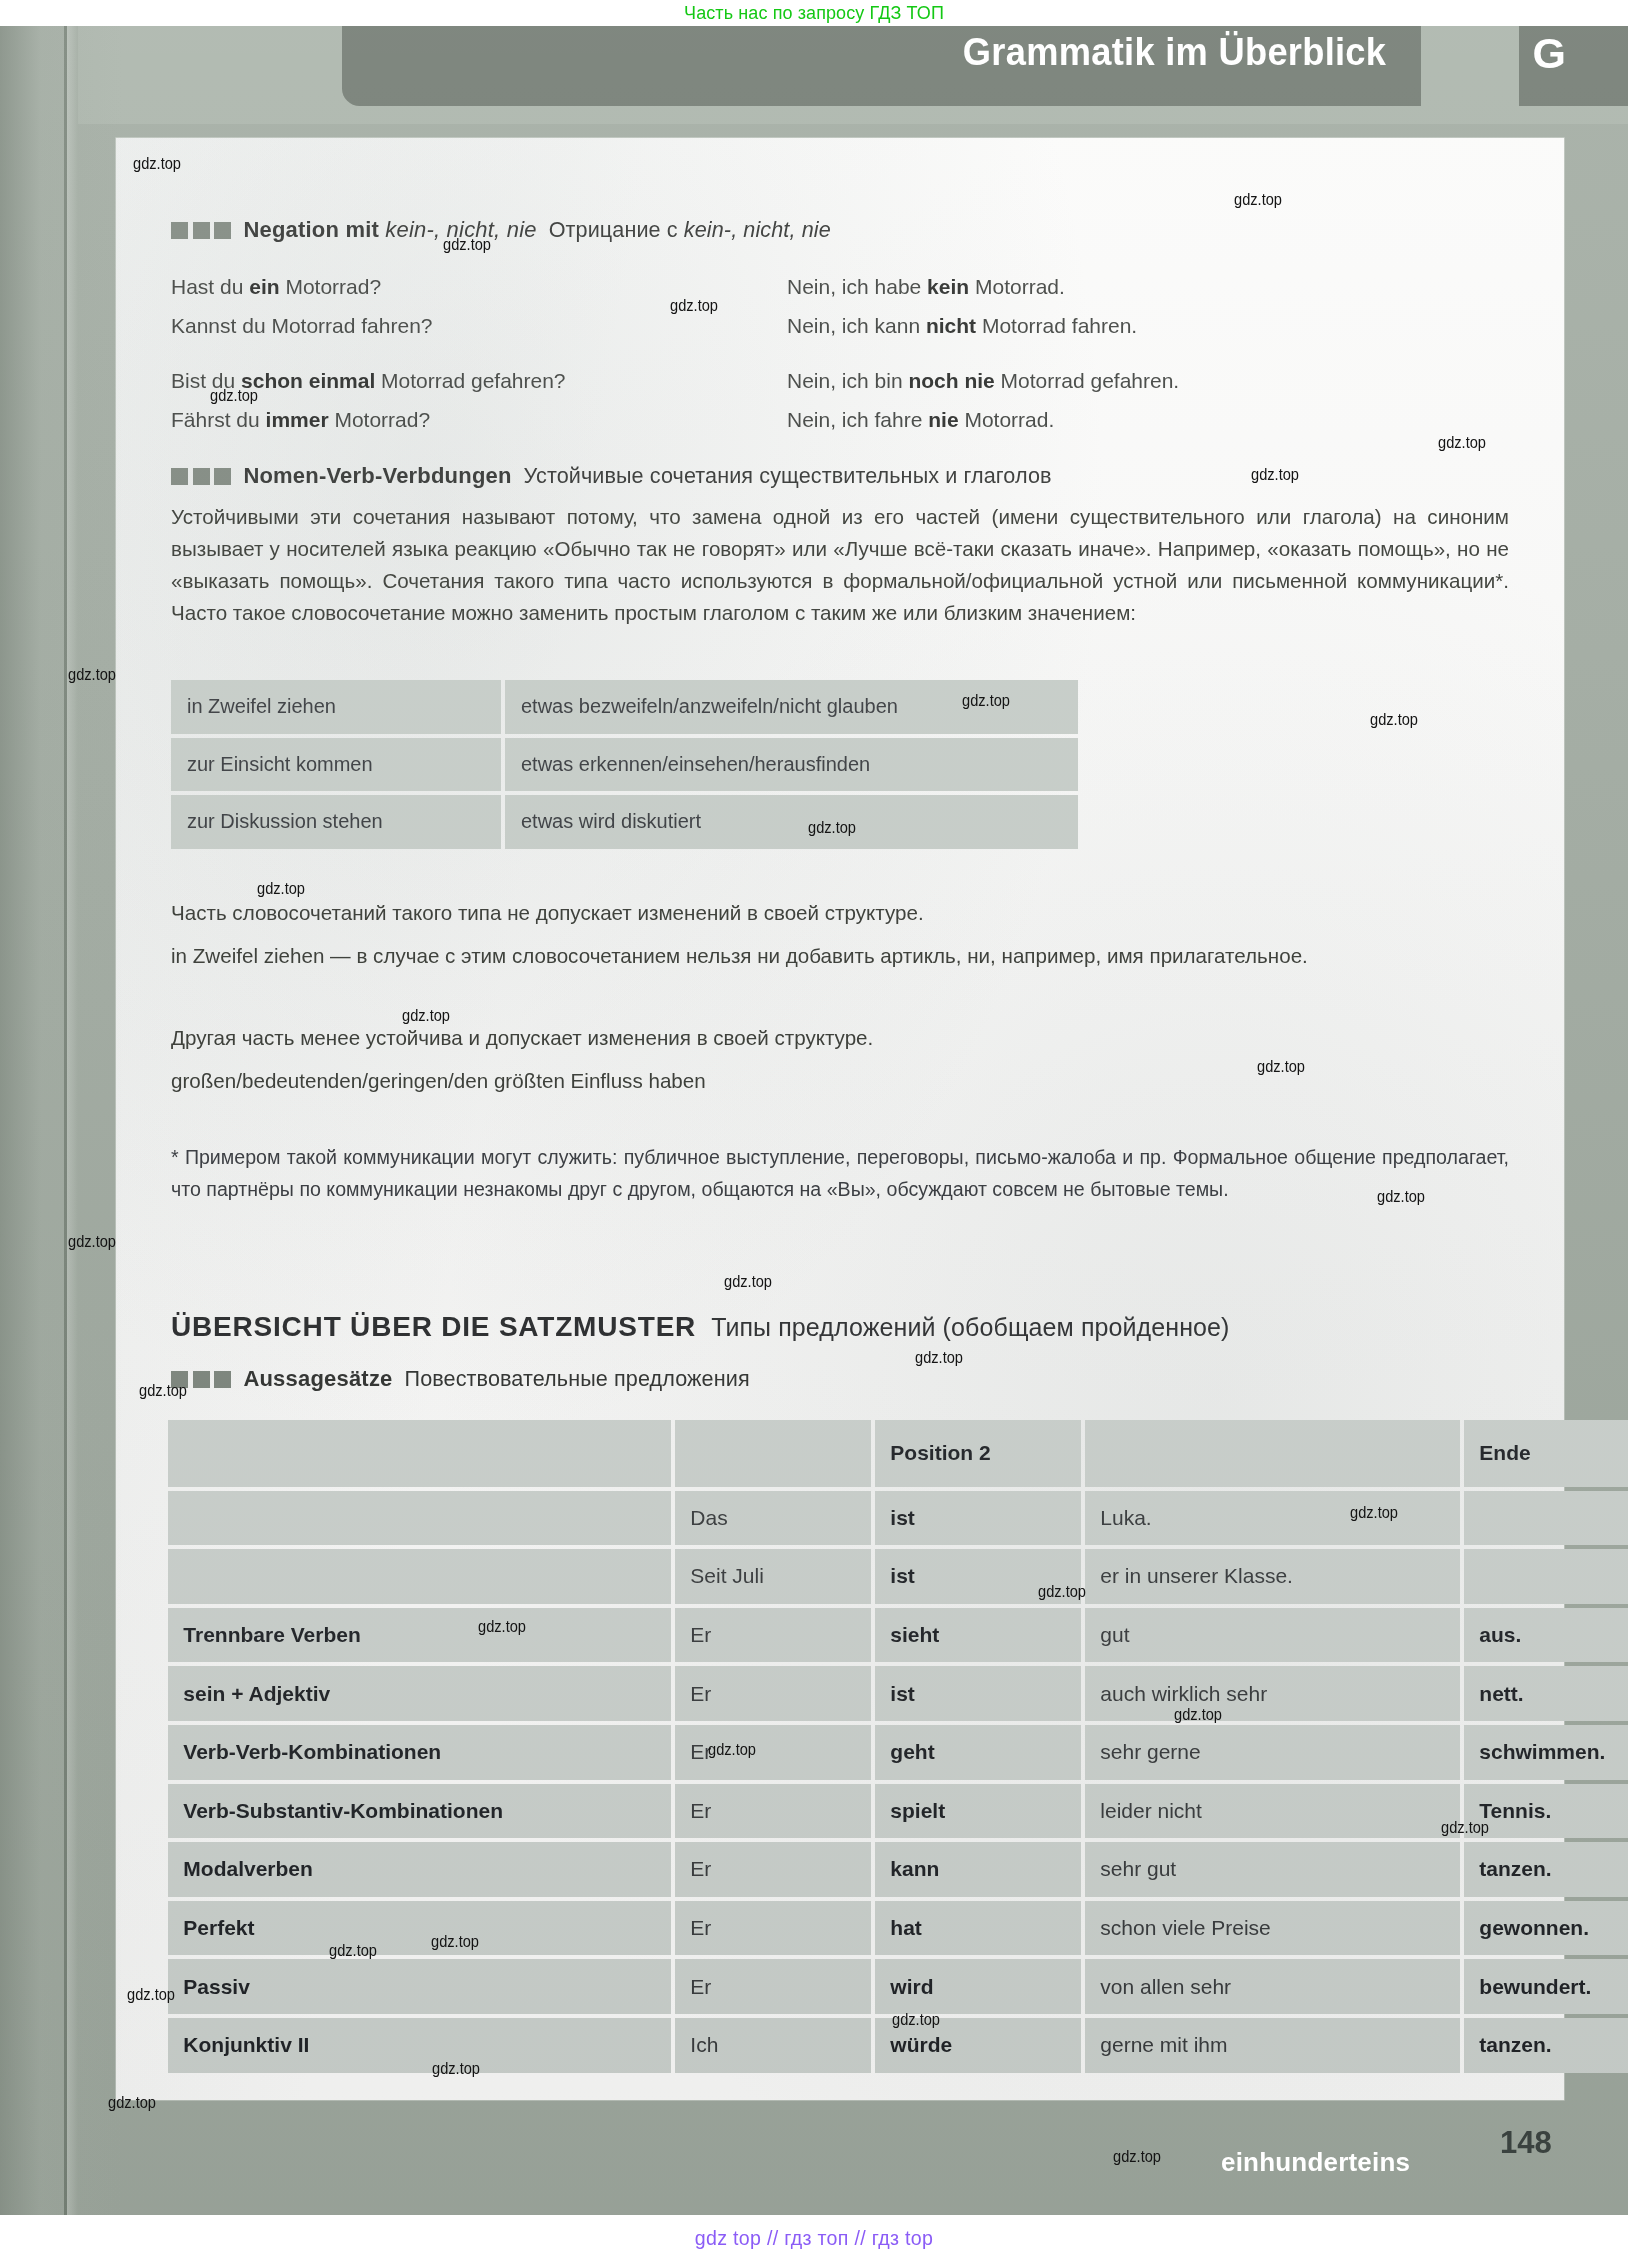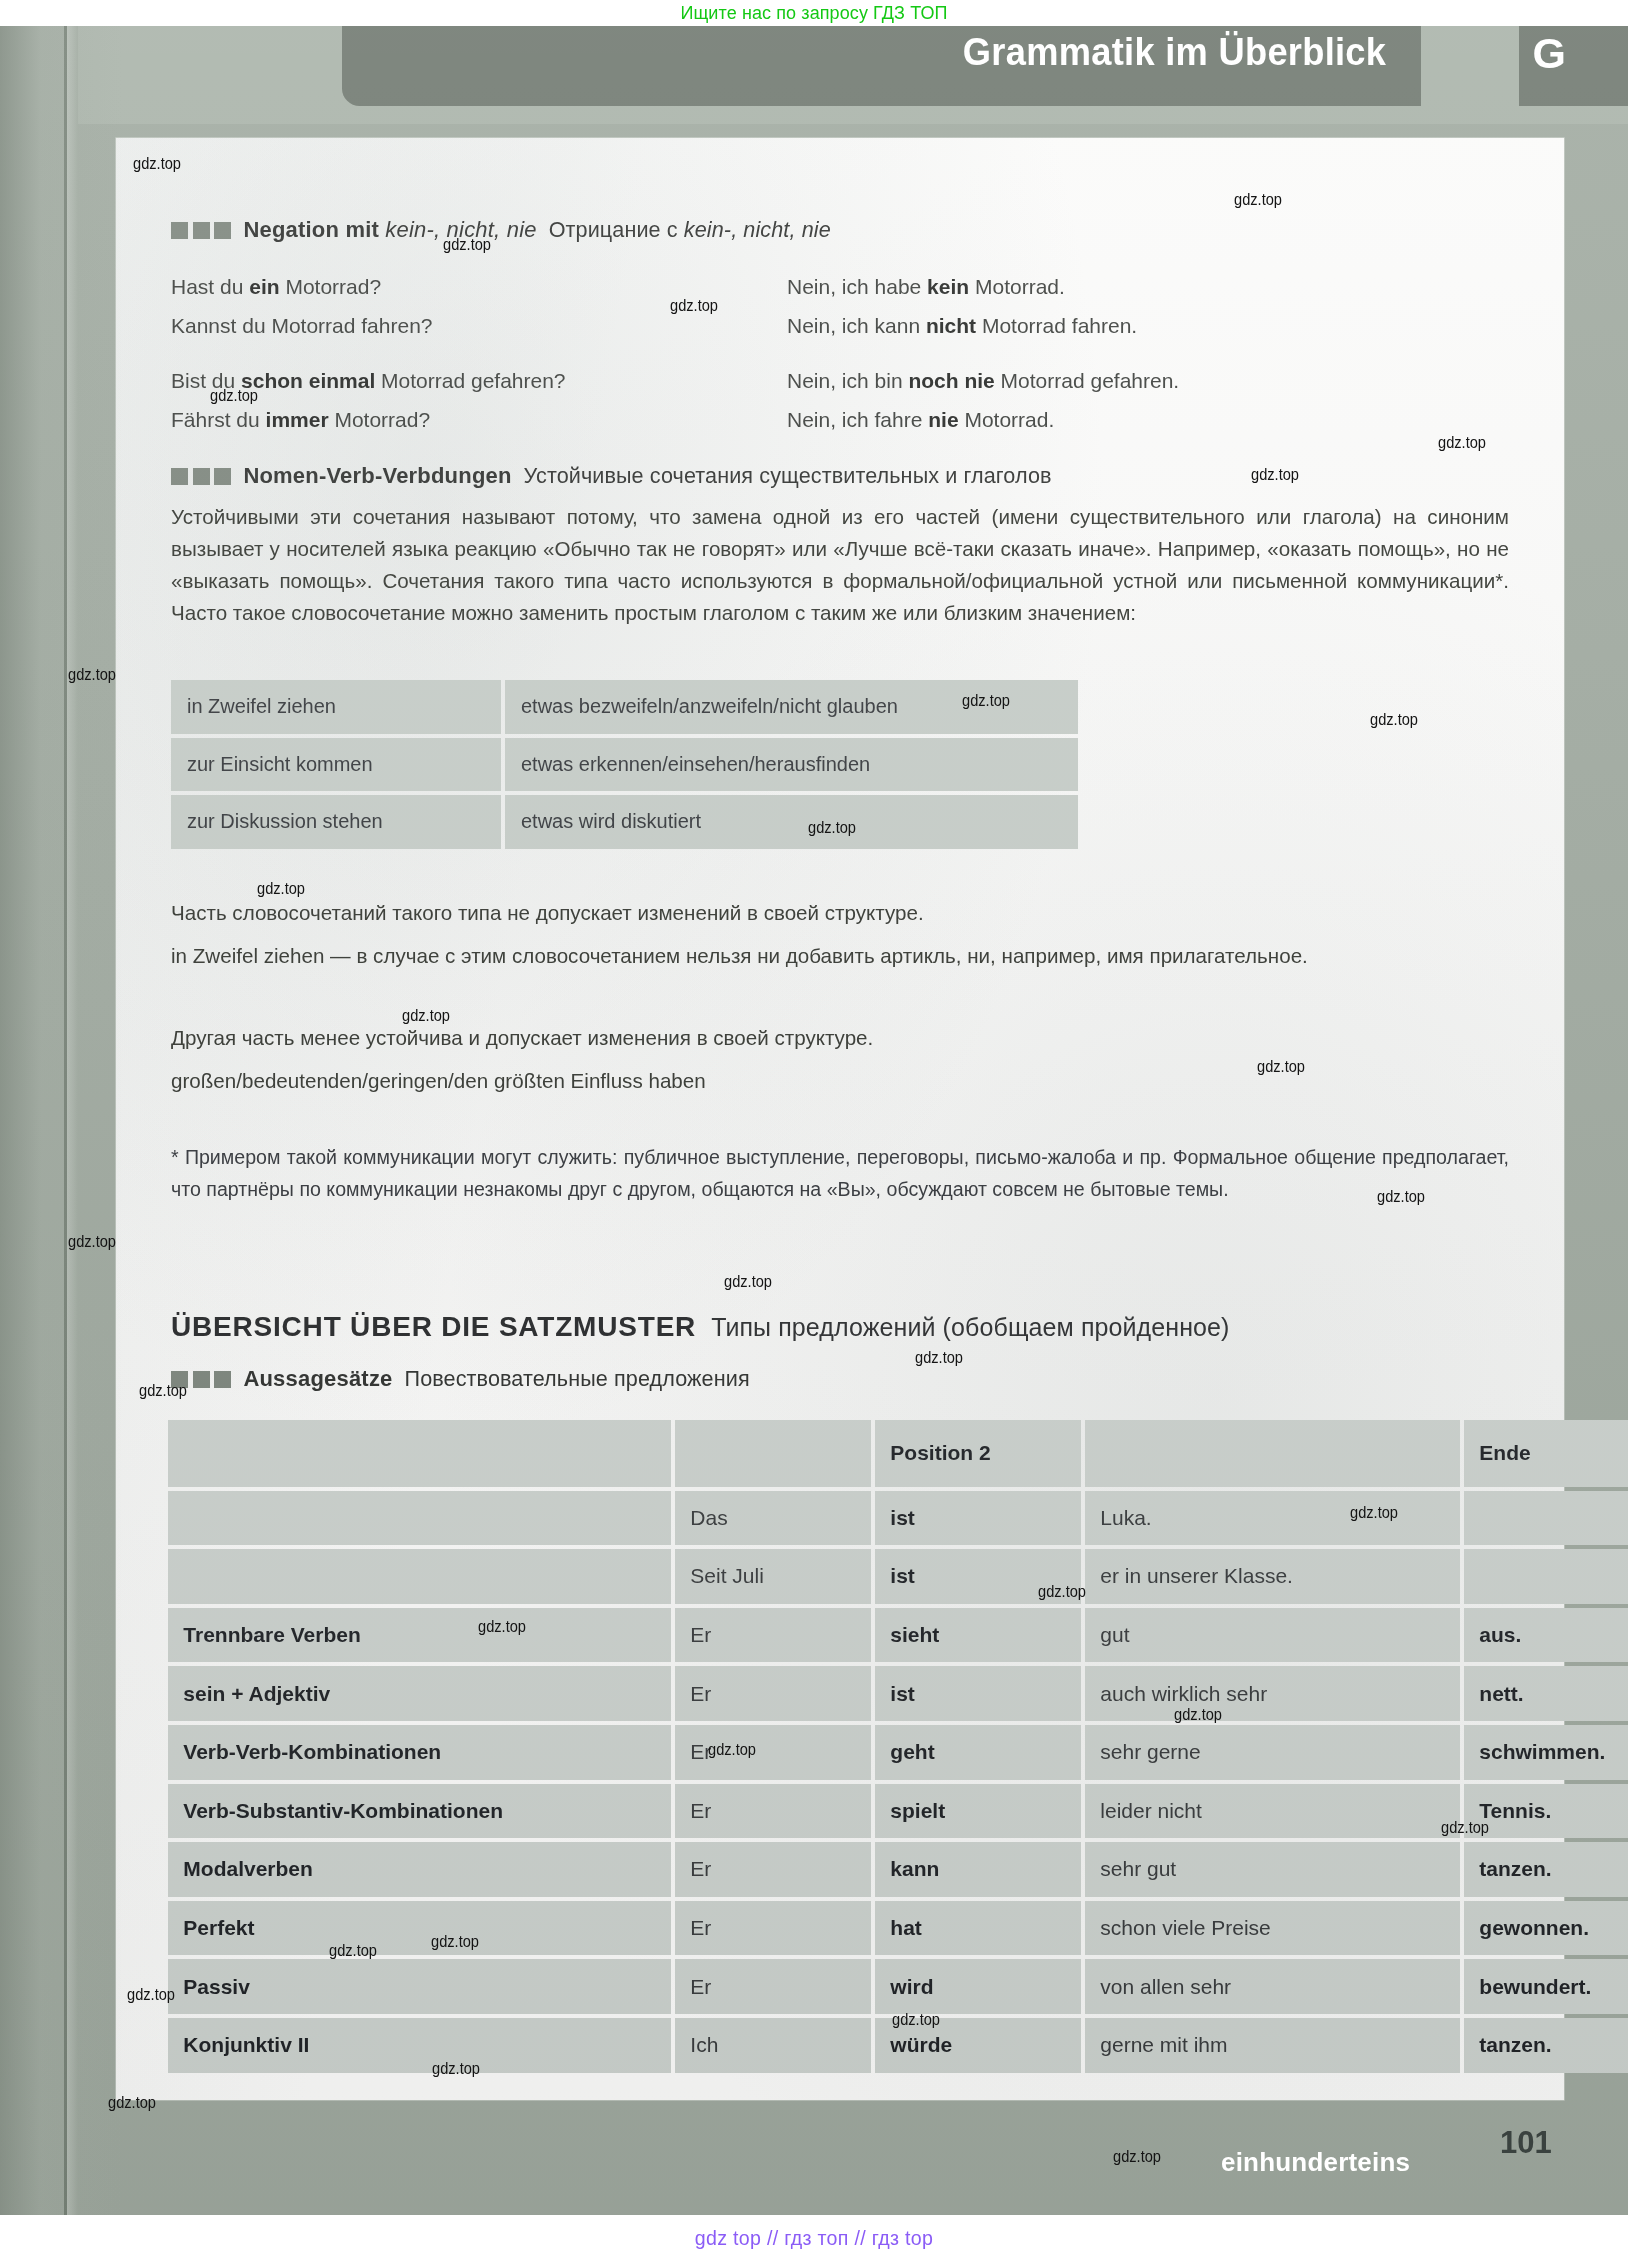--- a/index.html
+++ b/index.html
@@ -282,21 +282,21 @@
     z-index: 30;
     transform: scaleX(.86);
     transform-origin: left center;
     pointer-events: none;
   }
 </style>
 </head>
 <body>
 
 <div class="top-banner">
-  <span>Ищите нас по запросу ГДЗ ТОП</span>
+  <span>Часть нас по запросу ГДЗ ТОП</span>
 </div>
 
 <div class="page">
 
   <div class="gutter"></div>
   <div class="gutter2"></div>
 
   <div class="header-wrap">
     <div class="header-band"></div>
     <div class="header-tab">
@@ -487,21 +487,21 @@
             <td class="col-e b">tanzen.</td>
           </tr>
         </tbody>
       </table>
 
     </div>
   </div>
 </div>
 
 <div class="footer-word">einhunderteins</div>
-<div class="footer-num">101</div>
+<div class="footer-num">148</div>
 
 <div class="bottom-banner">
   <span>gdz top  //  гдз топ  //  гдз top</span>
 </div>
 
 <div id="wm-layer">
     <div class="wm" style="left: 133px; top: 154px;">gdz.top</div>
     <div class="wm" style="left: 1234px; top: 190px;">gdz.top</div>
     <div class="wm" style="left: 443px; top: 235px;">gdz.top</div>
     <div class="wm" style="left: 670px; top: 296px;">gdz.top</div>

